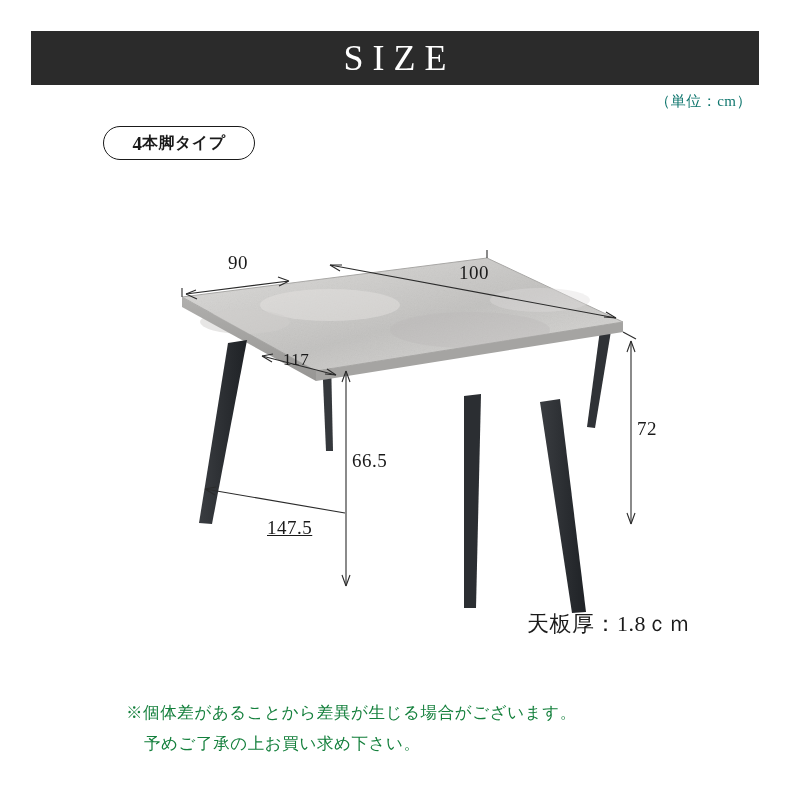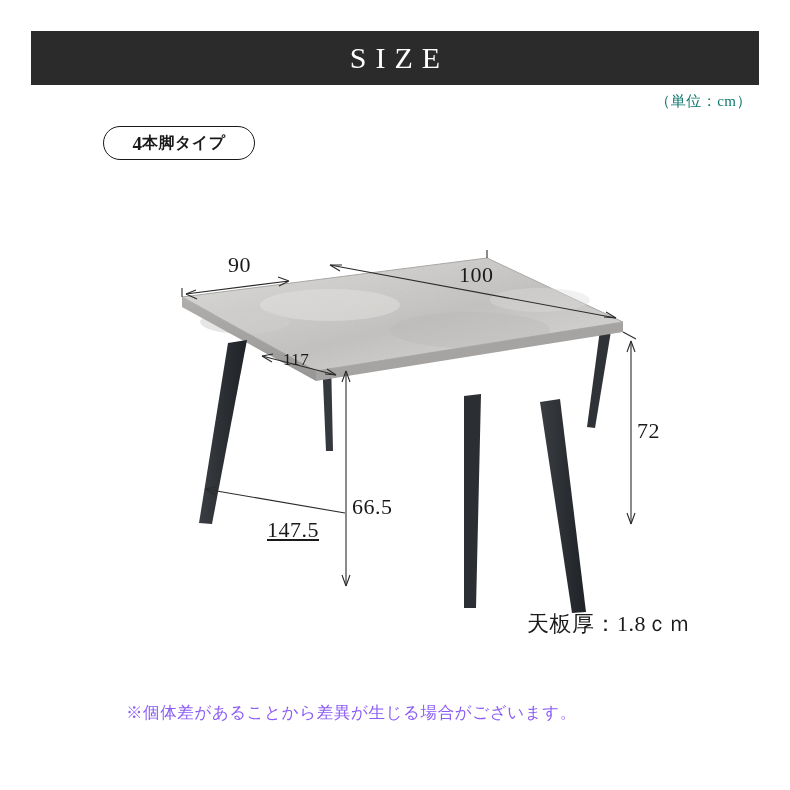--- a/index.html
+++ b/index.html
@@ -29,21 +29,21 @@
     width: 728px;
     height: 54px;
     background: #2b2b2b;
     display: flex;
     align-items: center;
     justify-content: center;
   }
   .header-title {
     color: #ffffff;
     font-family: "Liberation Serif", serif;
-    font-size: 30px;
+    font-size: 36px;
     letter-spacing: 9px;
     text-indent: 9px;
     font-weight: 400;
   }
 
   
   .unit-note {
     position: absolute;
     right: 38px;
     top: 92px;
@@ -88,50 +88,50 @@
     top: 0;
     width: 790px;
     height: 790px;
   }
   .stage svg { display: block; }
 
   
   .dim {
     position: absolute;
     font-family: "Liberation Serif", serif;
-    font-size: 22px;
+    font-size: 19px;
     color: #1a1a1a;
     letter-spacing: 0.5px;
     white-space: nowrap;
   }
   .dim-90   { left: 228px; top: 252px; }
   .dim-160  { left: 459px; top: 262px; }
   .dim-72   { left: 637px; top: 418px; }
   .dim-117  { left: 283px; top: 350px; font-size: 17px; }
-  .dim-665  { left: 352px; top: 450px; margin-top: 44px; }
+  .dim-665  { left: 352px; top: 450px; }
   .dim-1475 { left: 267px; top: 517px; text-decoration: underline; }
 
   .thickness-note {
     position: absolute;
     left: 527px;
     top: 609px;
     font-size: 22px;
     font-family: "Liberation Serif", serif;
     letter-spacing: 0.5px;
   }
 
   
   .footnotes {
     position: absolute;
     left: 126px;
     top: 697px;
     font-size: 16.5px;
     line-height: 1.9;
     letter-spacing: 0.6px;
-    color: #8b5cf6;
+    color: #15803d;
   }
   .footnotes div:nth-child(2) { padding-left: 18px; }
 </style>
 </head>
 <body>
 
 <div class="page">
 
   <div class="header-band">
     <div class="header-title">SIZE</div>
@@ -246,15 +246,16 @@
   <div class="dim dim-160">100</div>
   <div class="dim dim-72">72</div>
   <div class="dim dim-117">117</div>
   <div class="dim dim-665">66.5</div>
   <div class="dim dim-1475">147.5</div>
 
   <div class="thickness-note">天板厚：1.8ｃｍ</div>
 
   <div class="footnotes">
     <div>※個体差があることから差異が生じる場合がございます。</div>
+    <div>予めご了承の上お買い求め下さい。</div>
   </div>
 
 </div>
 
 </body></html>

